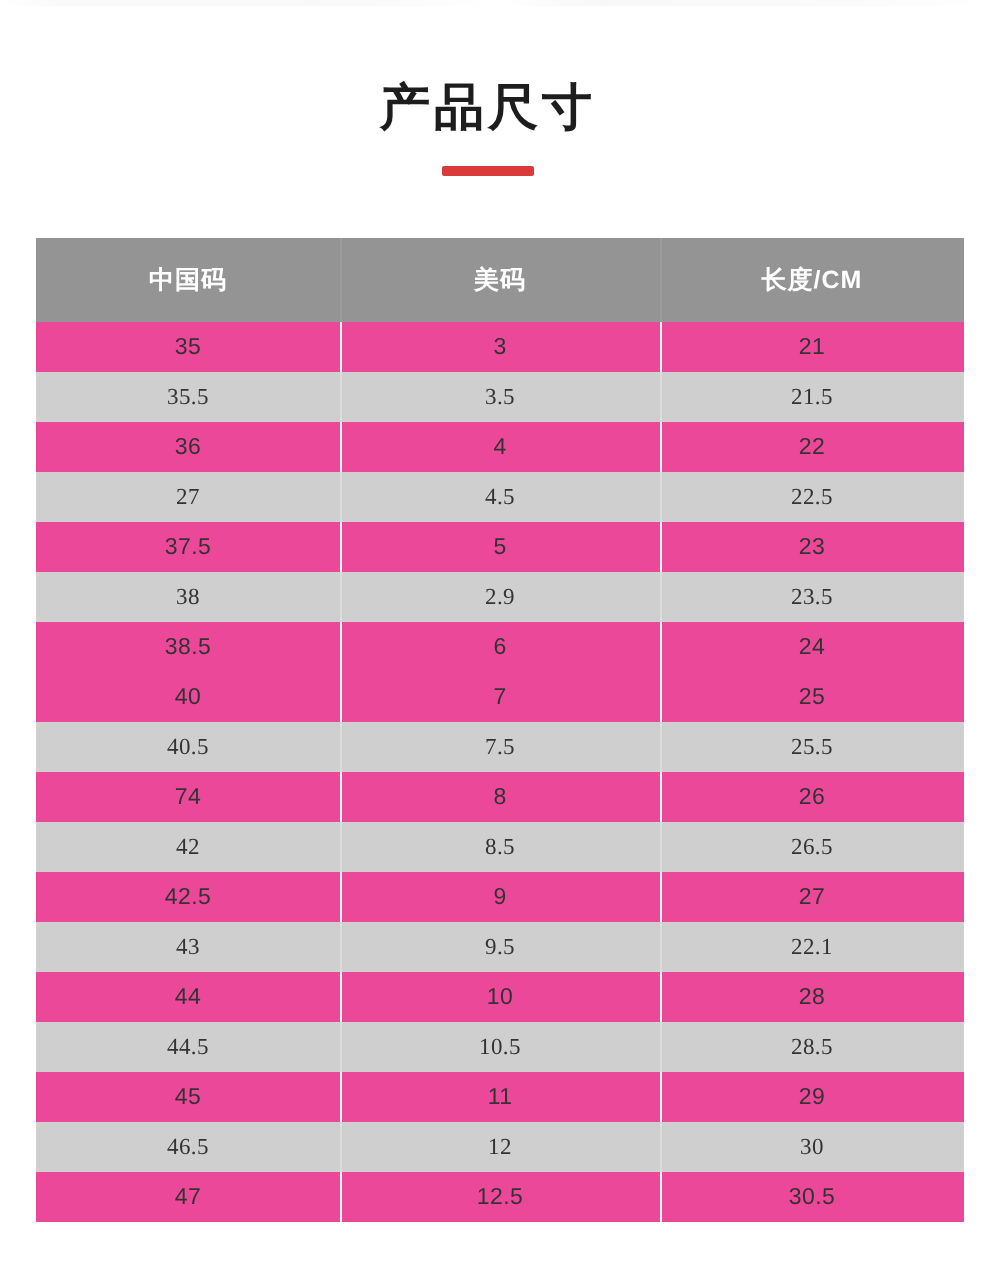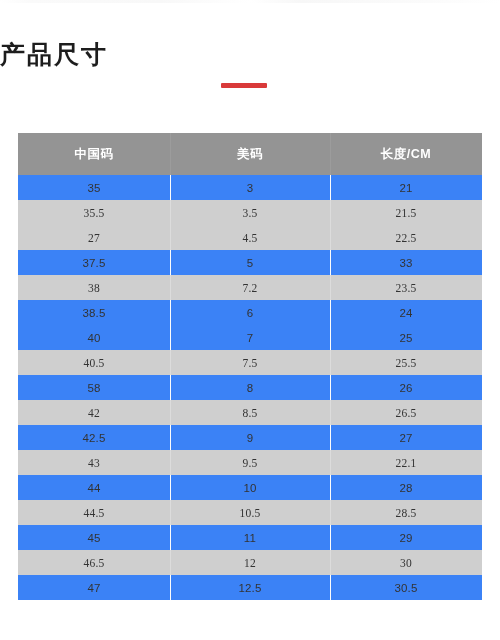--- a/index.html
+++ b/index.html
@@ -41,41 +41,42 @@
       #ffffff 500px
     );
   }
 
   
   .title-block {
     position: absolute;
     top: 38px;
     left: 0;
     width: 488px;
+    text-align: center;
   }
   .title-text {
     font-size: 25px;
     font-weight: 700;
     color: #1d1d1d;
     letter-spacing: 2px;
     line-height: 32px;
     margin: 0;
   }
   .title-rule {
     width: 46px;
     height: 5px;
     background: #d93a3a;
     margin: 13px auto 0 auto;
     border-radius: 1px;
   }
 
   
   .size-table-wrap {
     position: absolute;
-    top: 133px;
+    top: 119px;
     left: 18px;
     width: 464px;
   }
   table.size-table {
     width: 464px;
     border-collapse: collapse;
     table-layout: fixed;
   }
   table.size-table col.c1 { width: 152px; }
   table.size-table col.c2 { width: 160px; }
@@ -104,21 +105,21 @@
     vertical-align: middle;
     font-size: 11.5px;
     color: #333333;
     padding: 0;
     border: none;
     letter-spacing: 0.2px;
   }
   tbody td + td {
     box-shadow: inset 1px 0 0 rgba(255,255,255,0.85);
   }
-  tbody tr.row-light td { background: #3b82f6; }
+  tbody tr.row-light td { background: #ec4899; }
   tbody tr.row-dark  td { background: #cfcfcf; font-family: Liberation Serif, serif; }
   tbody tr.row-light td + td { box-shadow: inset 1px 0 0 #fcfcfc; }
   tbody tr.row-dark  td + td { box-shadow: inset 1px 0 0 #dcdcdc; }
 </style>
 </head>
 <body>
 
 <div class="page">
 
   <div class="top-seam"></div>
@@ -146,52 +147,57 @@
           <tr class="row-light">
             <td>35</td>
             <td>3</td>
             <td>21</td>
           </tr>
           <tr class="row-dark">
             <td>35.5</td>
             <td>3.5</td>
             <td>21.5</td>
           </tr>
+          <tr class="row-light">
+            <td>36</td>
+            <td>4</td>
+            <td>22</td>
+          </tr>
           <tr class="row-dark">
             <td>27</td>
             <td>4.5</td>
             <td>22.5</td>
           </tr>
           <tr class="row-light">
             <td>37.5</td>
             <td>5</td>
-            <td>33</td>
+            <td>23</td>
           </tr>
           <tr class="row-dark">
             <td>38</td>
-            <td>7.2</td>
+            <td>2.9</td>
             <td>23.5</td>
           </tr>
           <tr class="row-light">
             <td>38.5</td>
             <td>6</td>
             <td>24</td>
           </tr>
           <tr class="row-light">
             <td>40</td>
             <td>7</td>
             <td>25</td>
           </tr>
           <tr class="row-dark">
             <td>40.5</td>
             <td>7.5</td>
             <td>25.5</td>
           </tr>
           <tr class="row-light">
-            <td>58</td>
+            <td>74</td>
             <td>8</td>
             <td>26</td>
           </tr>
           <tr class="row-dark">
             <td>42</td>
             <td>8.5</td>
             <td>26.5</td>
           </tr>
           <tr class="row-light">
             <td>42.5</td>

